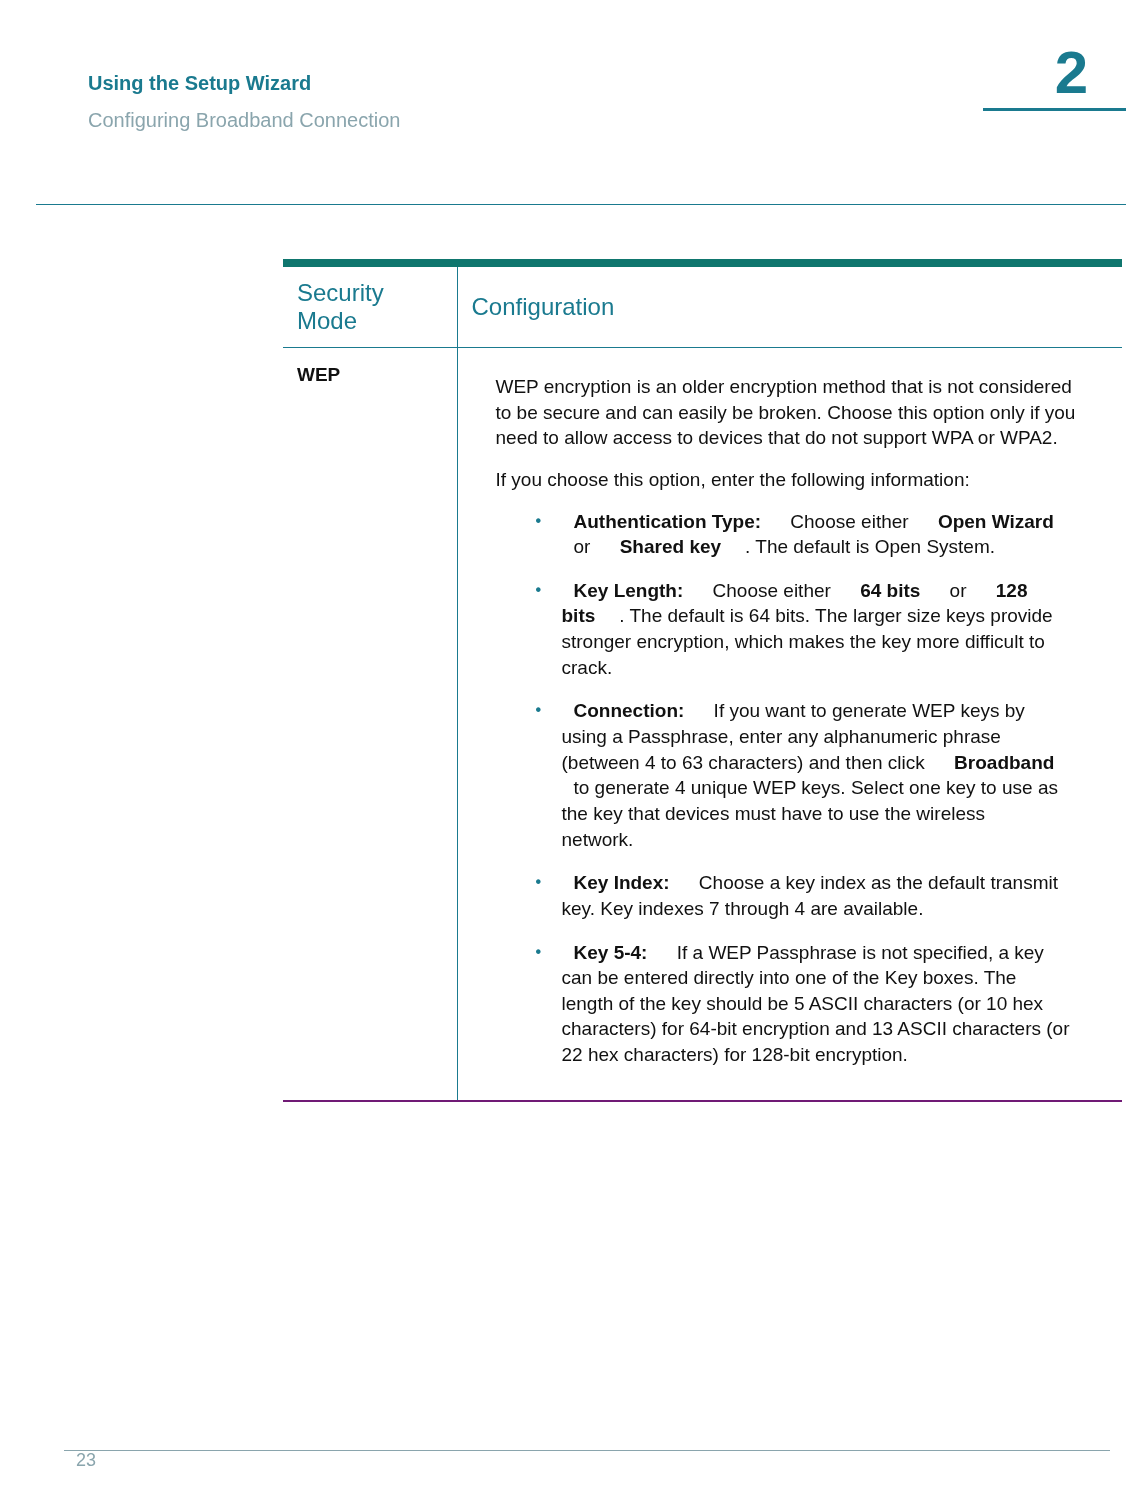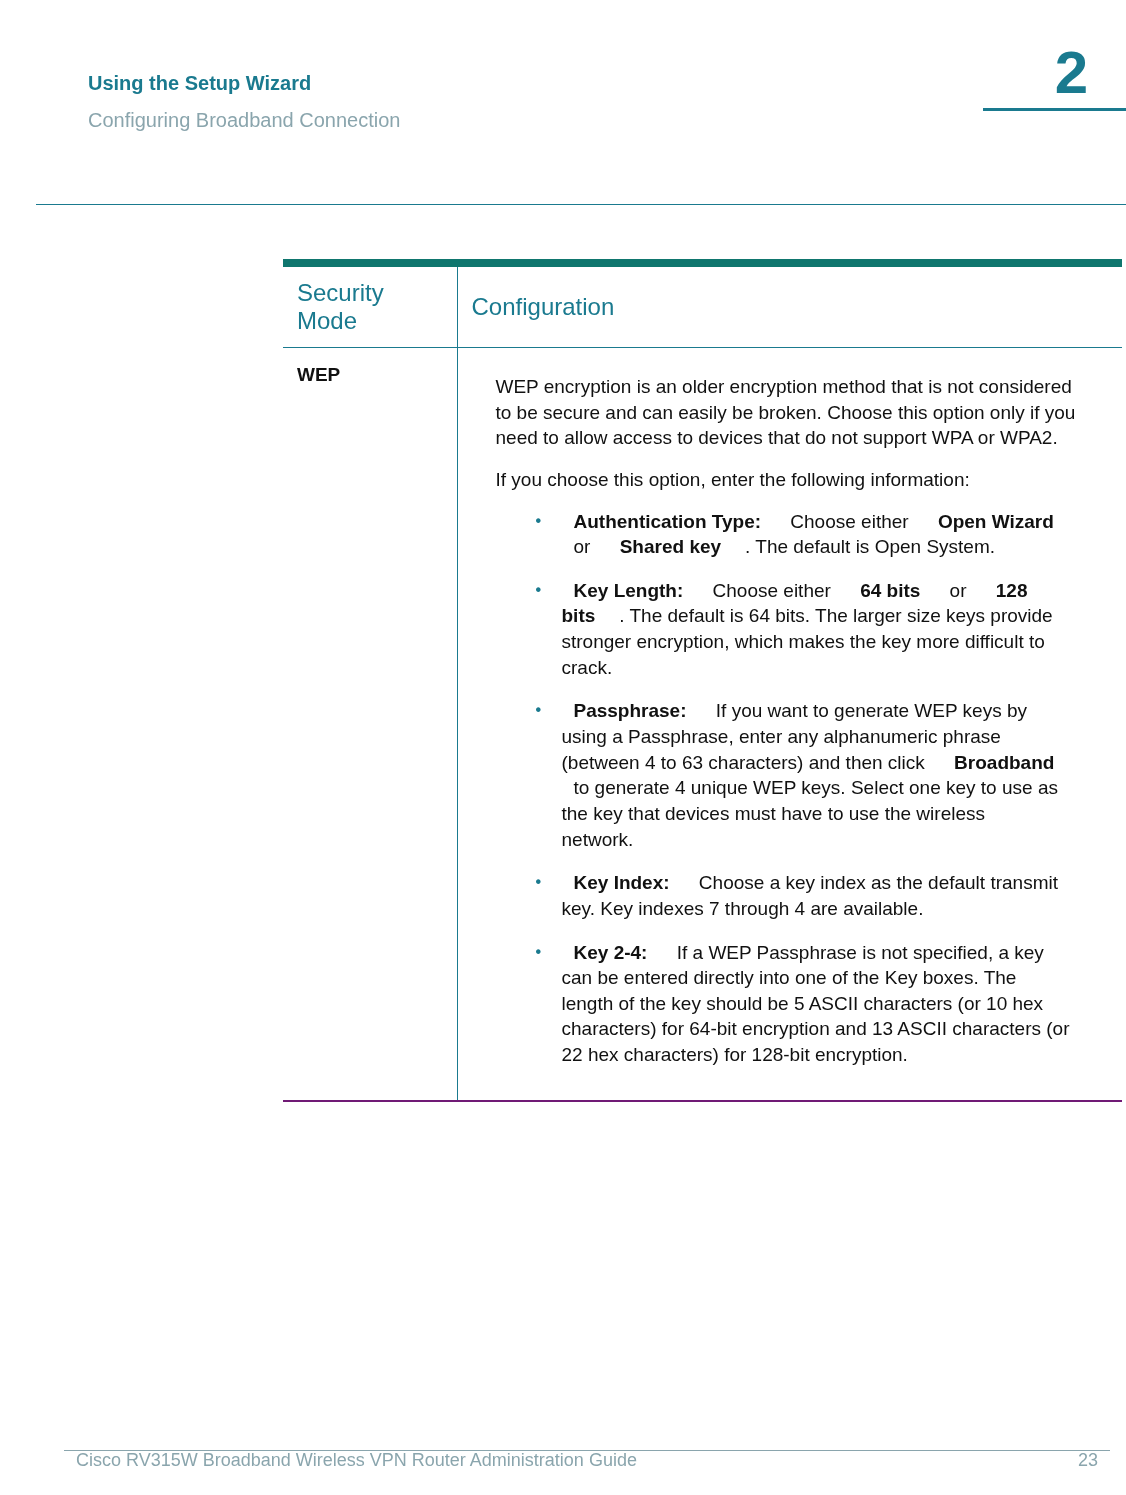--- a/index.html
+++ b/index.html
@@ -164,33 +164,32 @@
             <p>WEP encryption is an older encryption method that is not considered to be secure and can easily be broken. Choose this option only if you need to allow access to devices that do not support WPA or WPA2.</p>
             <p>If you choose this option, enter the following information:</p>
             <ul>
               <li>
                 <span class="b">Authentication Type:</span><span> Choose either </span><span class="b">Open Wizard</span><span> or </span><span class="b">Shared key</span><span>. The default is Open System.</span>
               </li>
               <li>
                 <span class="b">Key Length:</span><span> Choose either </span><span class="b">64 bits</span><span> or </span><span class="b">128 bits</span><span>. The default is 64 bits. The larger size keys provide stronger encryption, which makes the key more difficult to crack.</span>
               </li>
               <li>
-                <span class="b">Passphrase:</span><span> If you want to generate WEP keys by using a Passphrase, enter any alphanumeric phrase (between 4 to 63 characters) and then click </span><span class="b">Broadband</span><span> to generate 4 unique WEP keys. Select one key to use as the key that devices must have to use the wireless network.</span>
+                <span class="b">Connection:</span><span> If you want to generate WEP keys by using a Passphrase, enter any alphanumeric phrase (between 4 to 63 characters) and then click </span><span class="b">Broadband</span><span> to generate 4 unique WEP keys. Select one key to use as the key that devices must have to use the wireless network.</span>
               </li>
               <li>
                 <span class="b">Key Index:</span><span> Choose a key index as the default transmit key. Key indexes 7 through 4 are available.</span>
               </li>
               <li>
-                <span class="b">Key 2-4:</span><span> If a WEP Passphrase is not specified, a key can be entered directly into one of the Key boxes. The length of the key should be 5 ASCII characters (or 10 hex characters) for 64-bit encryption and 13 ASCII characters (or 22 hex characters) for 128-bit encryption.</span>
+                <span class="b">Key 5-4:</span><span> If a WEP Passphrase is not specified, a key can be entered directly into one of the Key boxes. The length of the key should be 5 ASCII characters (or 10 hex characters) for 64-bit encryption and 13 ASCII characters (or 22 hex characters) for 128-bit encryption.</span>
               </li>
             </ul>
           </div>
         </td>
       </tr>
     </tbody>
   </table>
 </div>
 
 <hr class="footer-divider">
 <div class="footer">
-  <div>Cisco RV315W Broadband Wireless VPN Router Administration Guide</div>
   <div>23</div>
 </div>
 
 </body></html>

